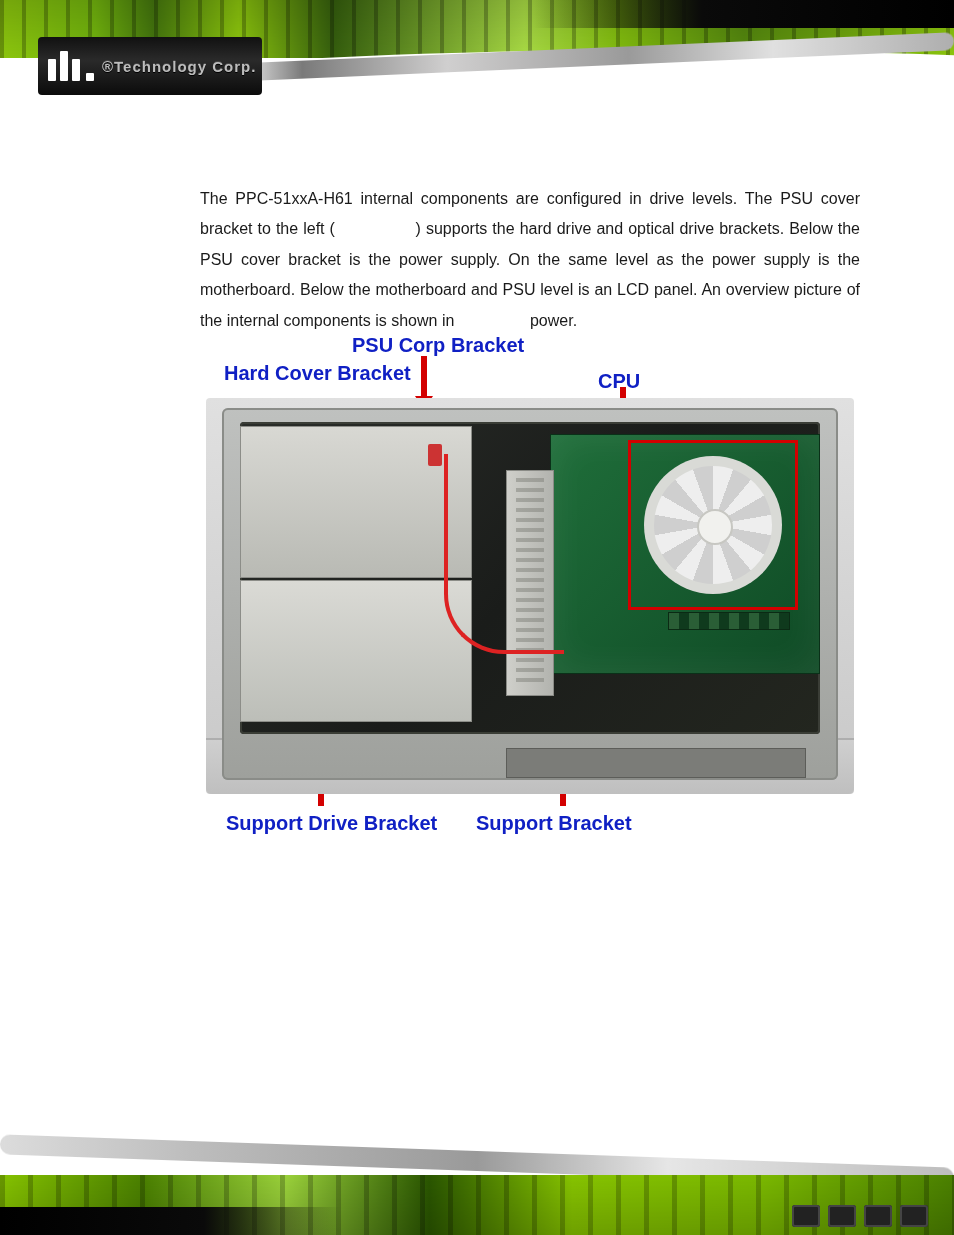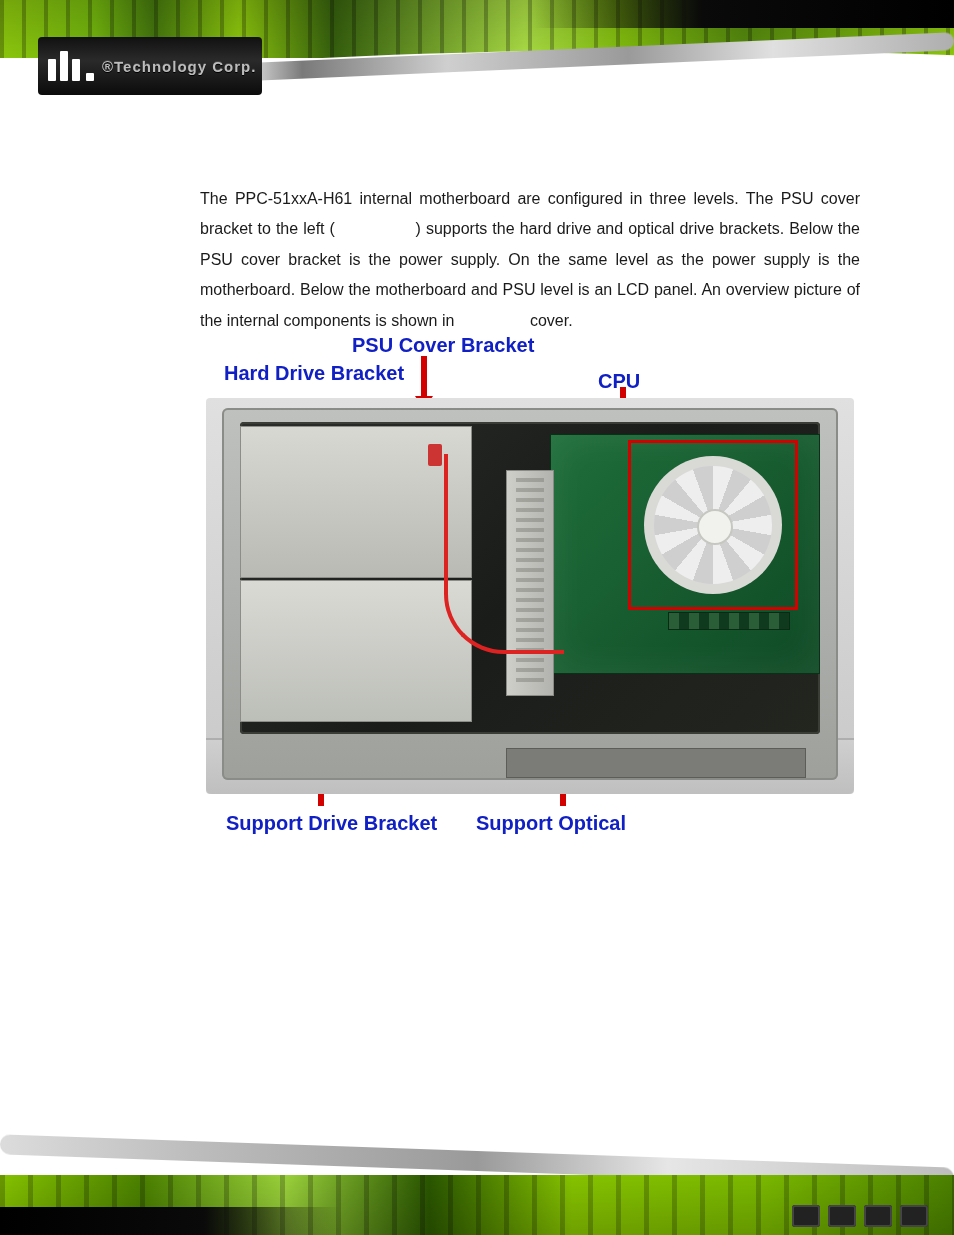--- a/index.html
+++ b/index.html
@@ -130,34 +130,34 @@
           <div class="dot"></div>
       </div>
       <div class="logo-text">
         <span>®</span><span>Technology Corp.</span>
       </div>
     </div>
   </div>
 
   <div class="content">
     <p>
-      <span>The PPC-51xxA-H61 internal motherboard are configured in three levels. The PSU cover bracket to the left (</span>
+      <span>The PPC-51xxA-H61 internal components are configured in drive levels. The PSU cover bracket to the left (</span>
       <span>&nbsp;&nbsp;&nbsp;&nbsp;&nbsp;&nbsp;&nbsp;&nbsp;&nbsp;&nbsp;&nbsp;&nbsp;&nbsp;&nbsp;</span>
       <span>) supports the hard drive and optical drive brackets. Below the PSU cover bracket is the power supply. On the same level as the power supply is the motherboard. Below the motherboard and PSU level is an LCD panel. An overview picture of the internal components is shown in</span>
       <span>&nbsp;&nbsp;&nbsp;&nbsp;&nbsp;&nbsp;&nbsp;&nbsp;&nbsp;&nbsp;&nbsp;&nbsp;&nbsp;&nbsp;&nbsp;</span>
-      <span> cover.</span>
+      <span> power.</span>
     </p>
   </div>
 
   <div class="figure">
-    <div class="label lbl-psu">PSU Cover Bracket</div>
-    <div class="label lbl-hdd">Hard Drive Bracket</div>
+    <div class="label lbl-psu">PSU Corp Bracket</div>
+    <div class="label lbl-hdd">Hard Cover Bracket</div>
     <div class="label lbl-cpu">CPU</div>
     <div class="label lbl-odd">Support Drive Bracket</div>
-    <div class="label lbl-sup">Support Optical</div>
+    <div class="label lbl-sup">Support Bracket</div>
 
     <div class="arrow v a-psu">
         <div class="head-down"></div>
       </div>
     <div class="arrow v a-cpu">
         <div class="head-down"></div>
       </div>
     <div class="arrow v a-odd">
         <div class="head-up"></div>
       </div>

